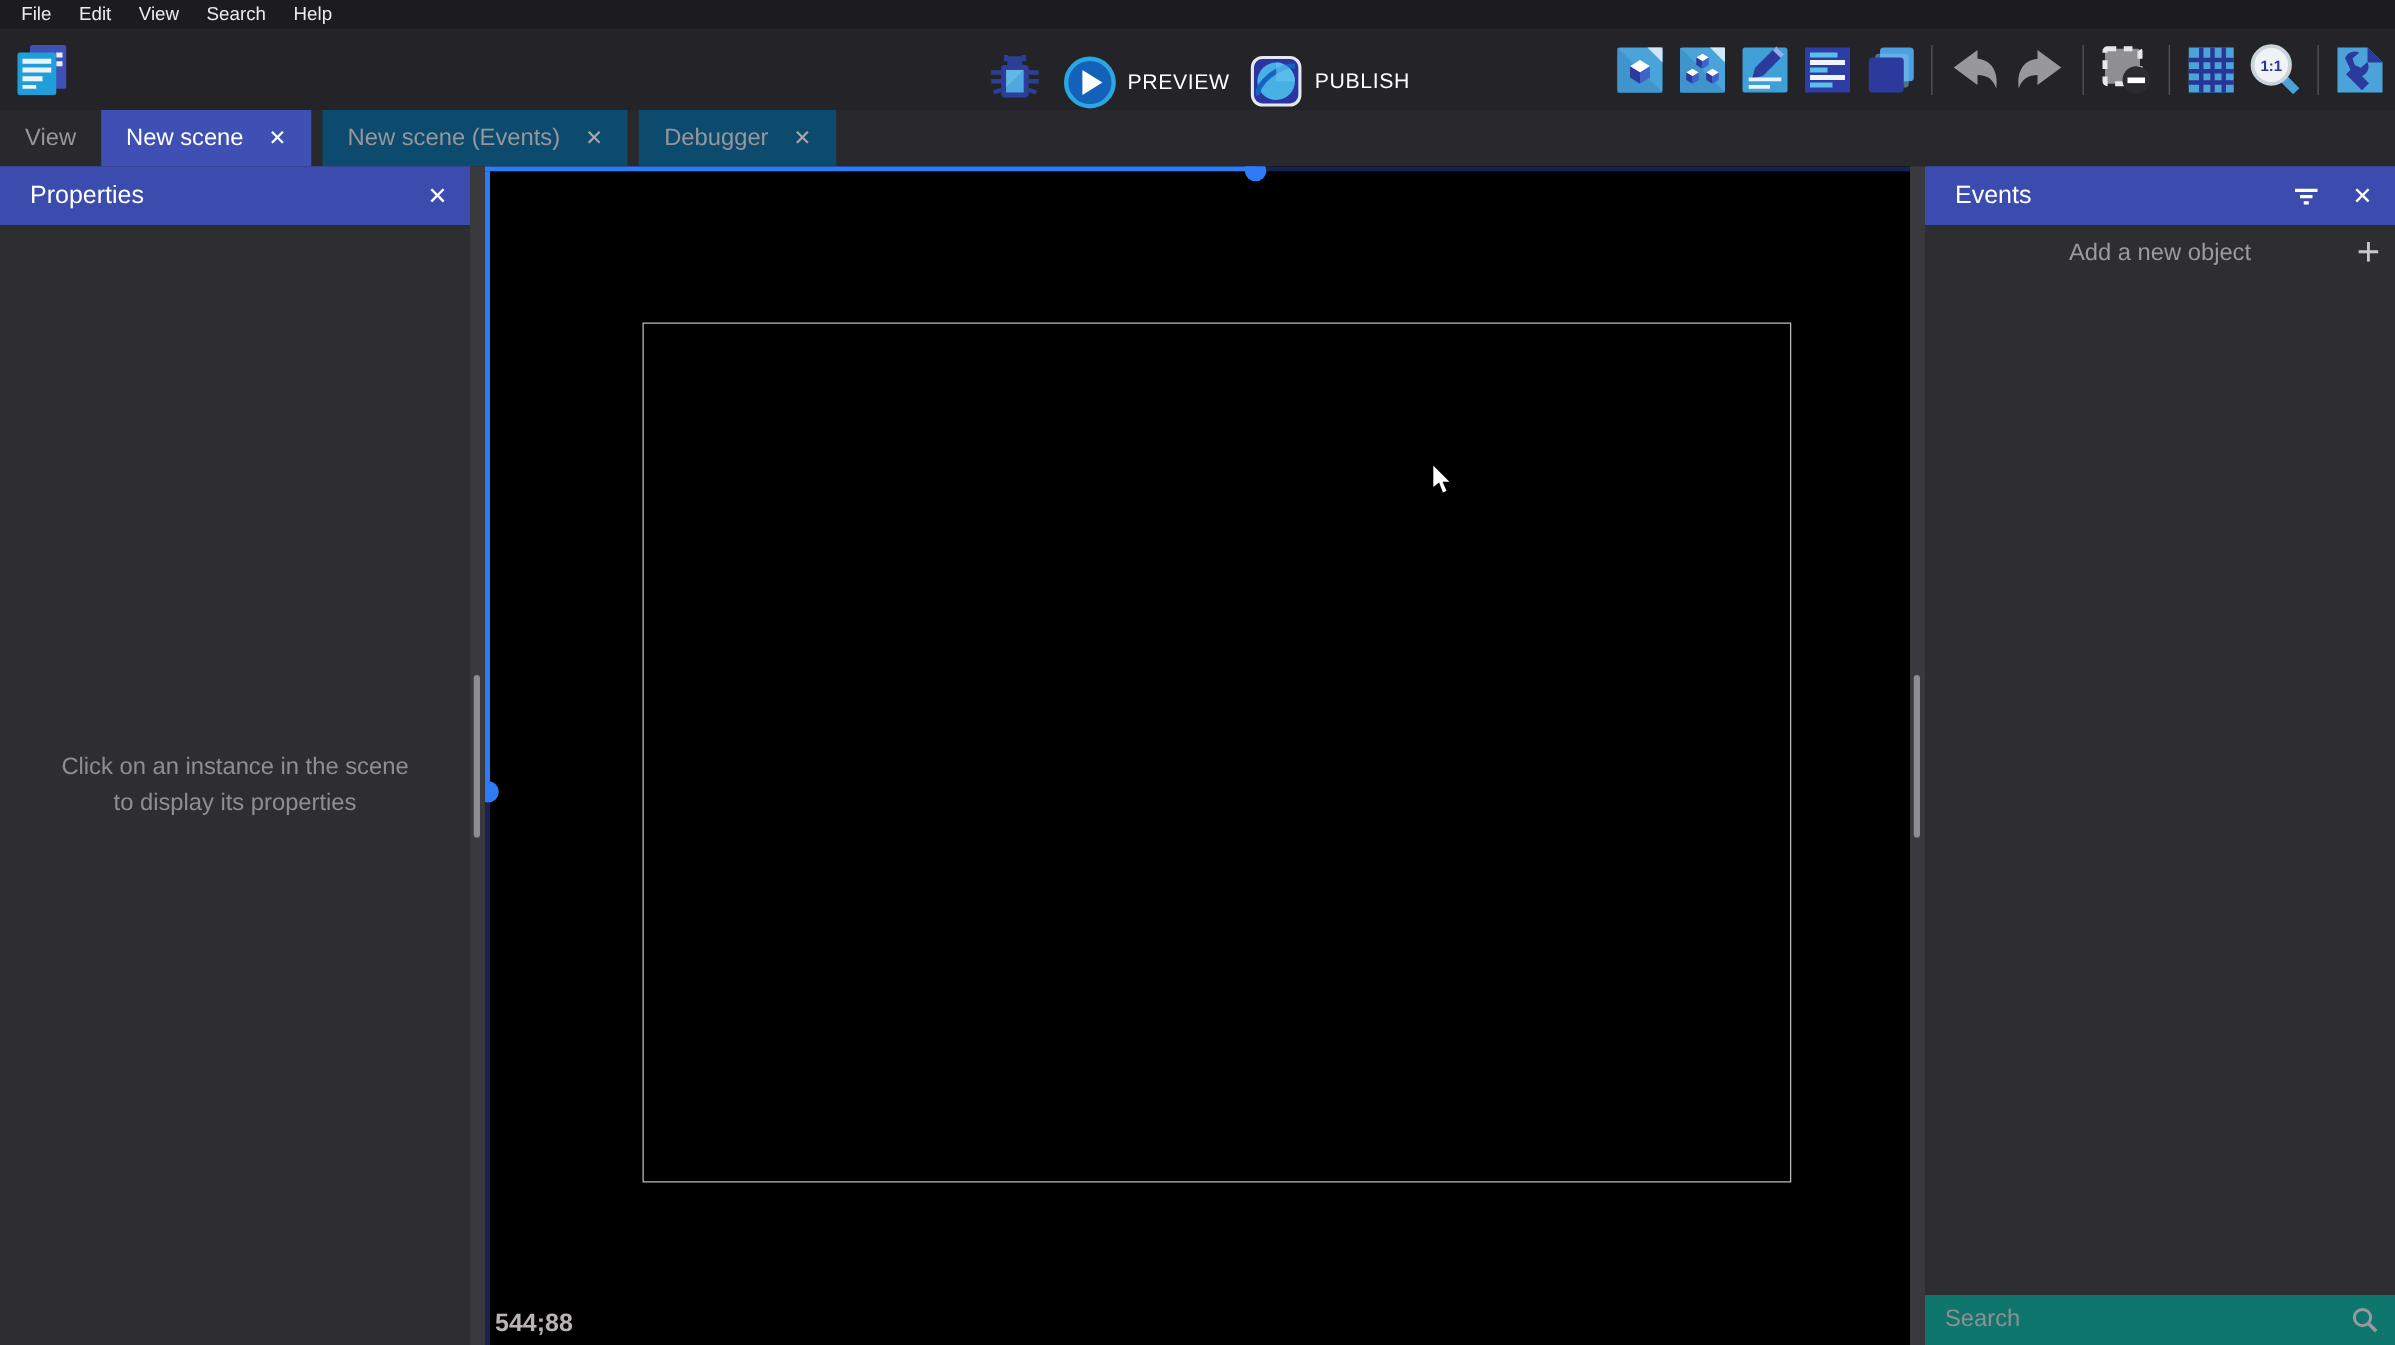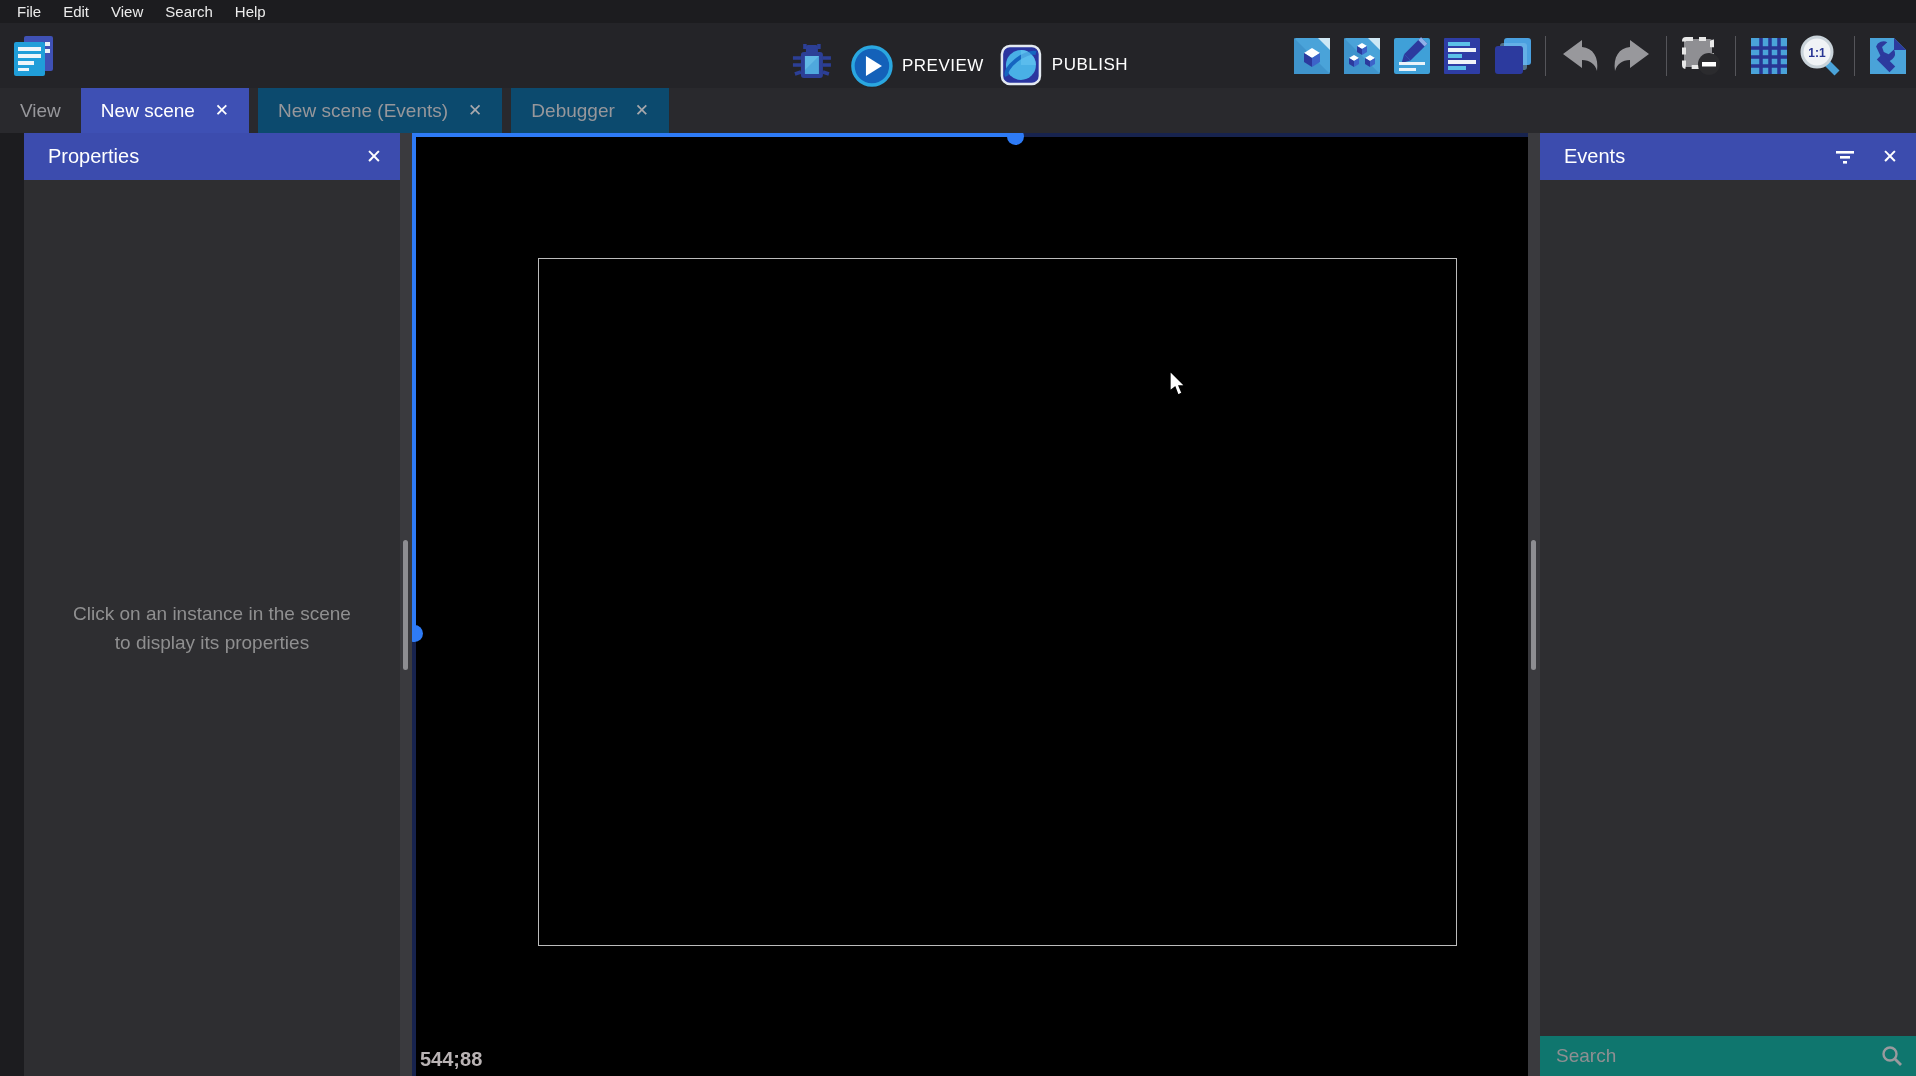--- a/index.html
+++ b/index.html
@@ -23,21 +23,21 @@
 
   
   .tabbar { height:45px; background:#29292d; display:flex; align-items:stretch; }
   .tab { display:flex; align-items:center; padding:0 20px; font-size:19px; color:#97979b; cursor:pointer; }
   .tab .tab-close { margin-left:20px; font-size:17px; color:#a8a8ac; }
   .tab.active { background:#3e50b4; color:#fff; }
   .tab.active .tab-close { color:#fff; }
   .tab.filled { background:#0c4a6e; margin-left:9px; }
 
   
-  .main { display:flex; height:943px;padding-left:24px; }
+  .main { display:flex; height:943px; }
 
   .panel { background:#2e2e31; display:flex; flex-direction:column; }
   .panel-header { height:47px; background:#3c4cae; color:#fff; font-size:20px;
                   display:flex; align-items:center; padding:0 18px 0 24px; flex:none; }
   .panel-title { flex:1; }
   .ph-icon { color:#fff; font-size:19px; cursor:pointer; margin-left:26px; display:flex; align-items:center; }
 
   .props { width:376px; flex:none; }
   .props-body { flex:1; display:flex; align-items:center; justify-content:center;
                 color:#8f8f90; font-size:19px; text-align:center; padding:0 42px; line-height:1.55; }
@@ -312,20 +312,24 @@
       <span class="ph-icon">
         <svg width="22" height="18" viewBox="0 0 22 18">
           <rect x="2" y="3" width="18" height="2.6" fill="#ffffff"></rect>
           <rect x="6" y="8" width="10" height="2.6" fill="#ffffff"></rect>
           <rect x="9" y="13" width="4" height="2.6" fill="#ffffff"></rect>
         </svg>
       </span>
       <span class="ph-icon">✕</span>
     </div>
 
+    <div class="add-row">
+      <span class="add-label">Add a new object</span>
+      <span class="add-plus">+</span>
+    </div>
 
     <div class="objects-body"></div>
 
     <div class="search-bar">
       <input class="search-input" type="text" placeholder="Search" style="">
       <span class="icon-btn">
         <svg width="24" height="24" viewBox="0 0 24 24">
           <circle cx="10" cy="10" r="6.5" fill="none" stroke="#9a9a9e" stroke-width="2.4"></circle>
           <line x1="15" y1="15" x2="21" y2="21" stroke="#9a9a9e" stroke-width="2.8"></line>
         </svg>

